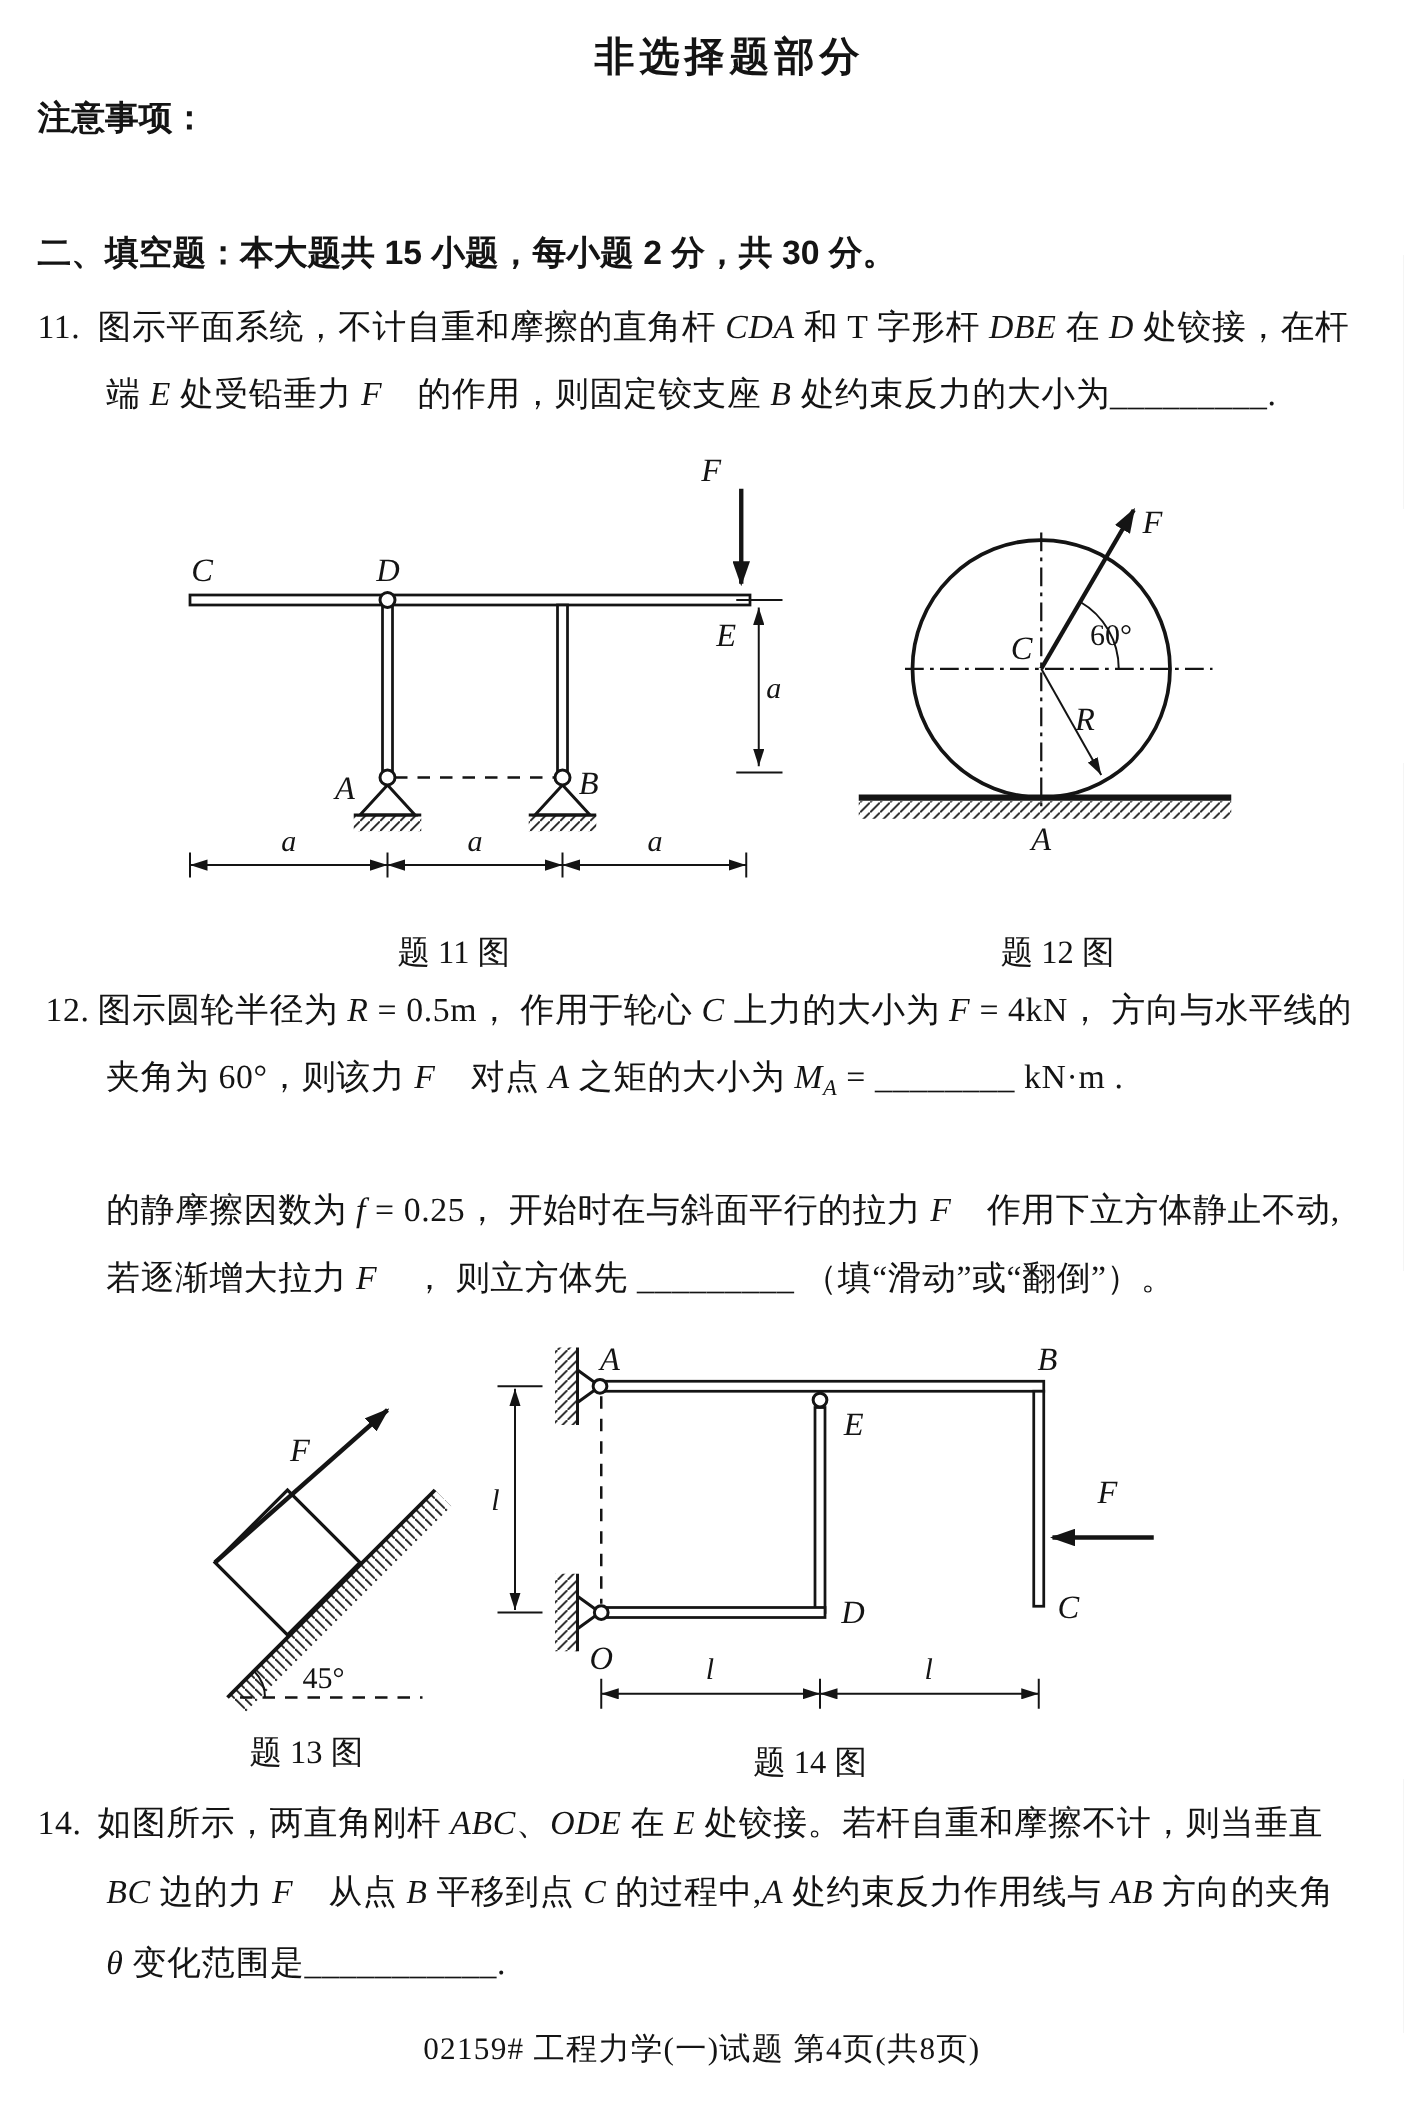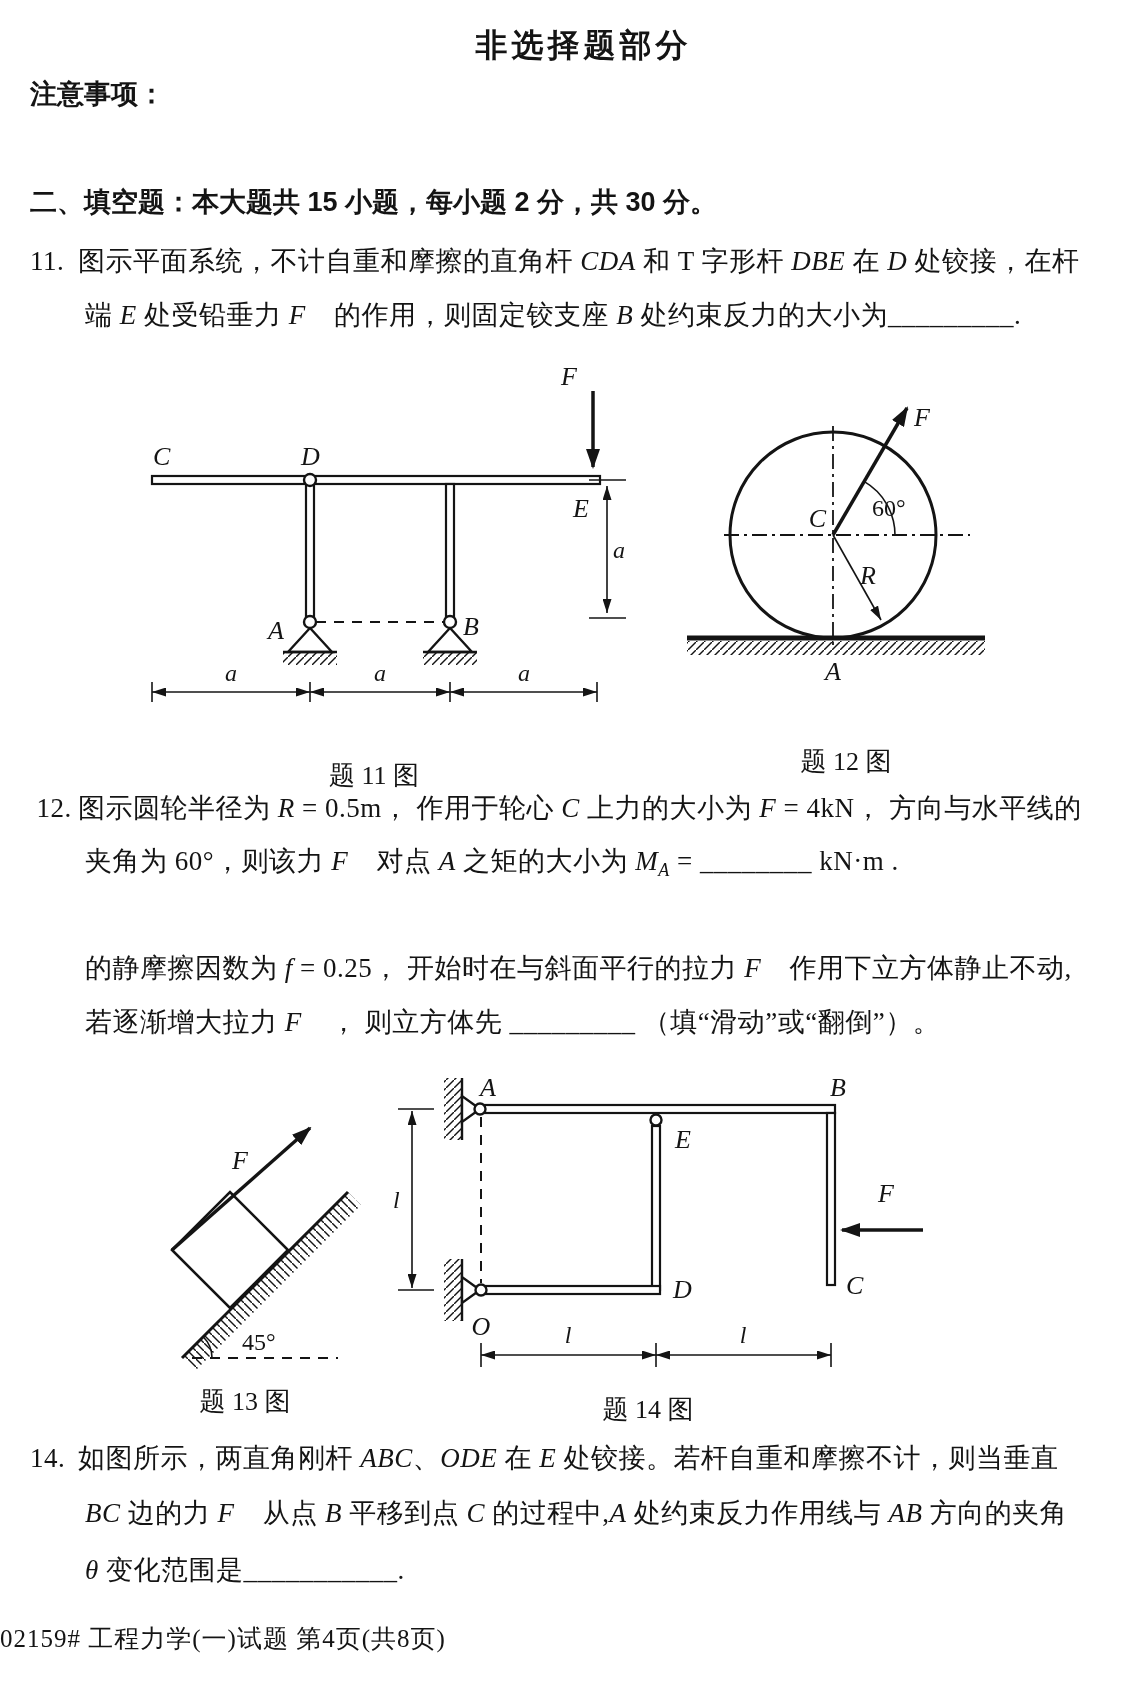--- a/index.html
+++ b/index.html
@@ -15,21 +15,21 @@
   }
   .h-bold{
     font-size:27px;font-weight:bold;
     font-family:"Liberation Sans","DejaVu Sans",sans-serif;
   }
   .bodyline{font-size:27px;white-space:nowrap;letter-spacing:0.5px;}
   .bodyline .em, .em{font-style:italic;font-family:"Liberation Serif","DejaVu Serif",serif;}
   .bodyline sub{font-size:18px;font-style:italic;}
   .qno{display:inline-block;min-width:48px;}
   .caption{font-size:26px;width:180px;text-align:center;white-space:nowrap;}
-  .footer{width:1123px;text-align:left;font-size:25px;letter-spacing:1px;font-family:Liberation Serif, serif;}
+  .footer{width:1123px;text-align:center;font-size:25px;letter-spacing:1px;font-family:Liberation Serif, serif;}
   svg{position:absolute;overflow:visible;}
   svg text{fill:#141414;}
   .flab{font:italic 26px "Liberation Serif","DejaVu Serif",serif;}
   .fsm{font:italic 24px "Liberation Serif","DejaVu Serif",serif;}
   .fdeg{font:24px "Liberation Serif","DejaVu Serif",serif;}
   .bar{fill:#ffffff;stroke:#141414;stroke-width:2.2;}
   .pin{fill:#ffffff;stroke:#141414;stroke-width:2.4;}
   .thin{stroke:#141414;stroke-width:1.6;fill:none;}
   .thick{stroke:#141414;stroke-width:3.5;fill:none;}
   .mid{stroke:#141414;stroke-width:3;fill:none;}
@@ -131,21 +131,21 @@
     </g>
     <g>
       <text class="flab" x="186" y="197" text-anchor="end">C</text>
       <text class="flab" x="193" y="350" text-anchor="middle">A</text>
       <text class="flab" x="274" y="96">F⃗</text>
       <text class="fdeg" x="232" y="186">60°</text>
       <text class="flab" x="220" y="254">R</text>
     </g>
   </svg>
 
-  <div class="abs caption" style="top:744px;left:284px;margin-top:14px;">题 11 图</div>
+  <div class="abs caption" style="top:744px;left:273px;">题 11 图</div>
   <div class="abs caption" style="top:744px;left:756px;">题 12 图</div>
 
   <div class="abs bodyline" style="top:790px;left:30px;text-align:center;">
     <span class="qno">12.</span><span><span>图示圆轮半径为 </span><span class="em">R</span><span> = 0.5m， 作用于轮心 </span><span class="em">C</span><span> 上力的大小为 </span><span class="em">F</span><span> = 4kN， 方向与水平线的</span></span>
   </div>
   <div class="abs bodyline" style="top:843px;left:85px;">
     <span><span>夹角为 60°，则该力 </span><span class="em">F⃗</span><span> 对点 </span><span class="em">A</span><span> 之矩的大小为 </span><span class="em">M</span><sub class="em">A</sub><span> = </span><span>________</span><span> kN·m .</span></span>
   </div>
 
   <div class="abs bodyline" style="top:950px;left:85px;">

